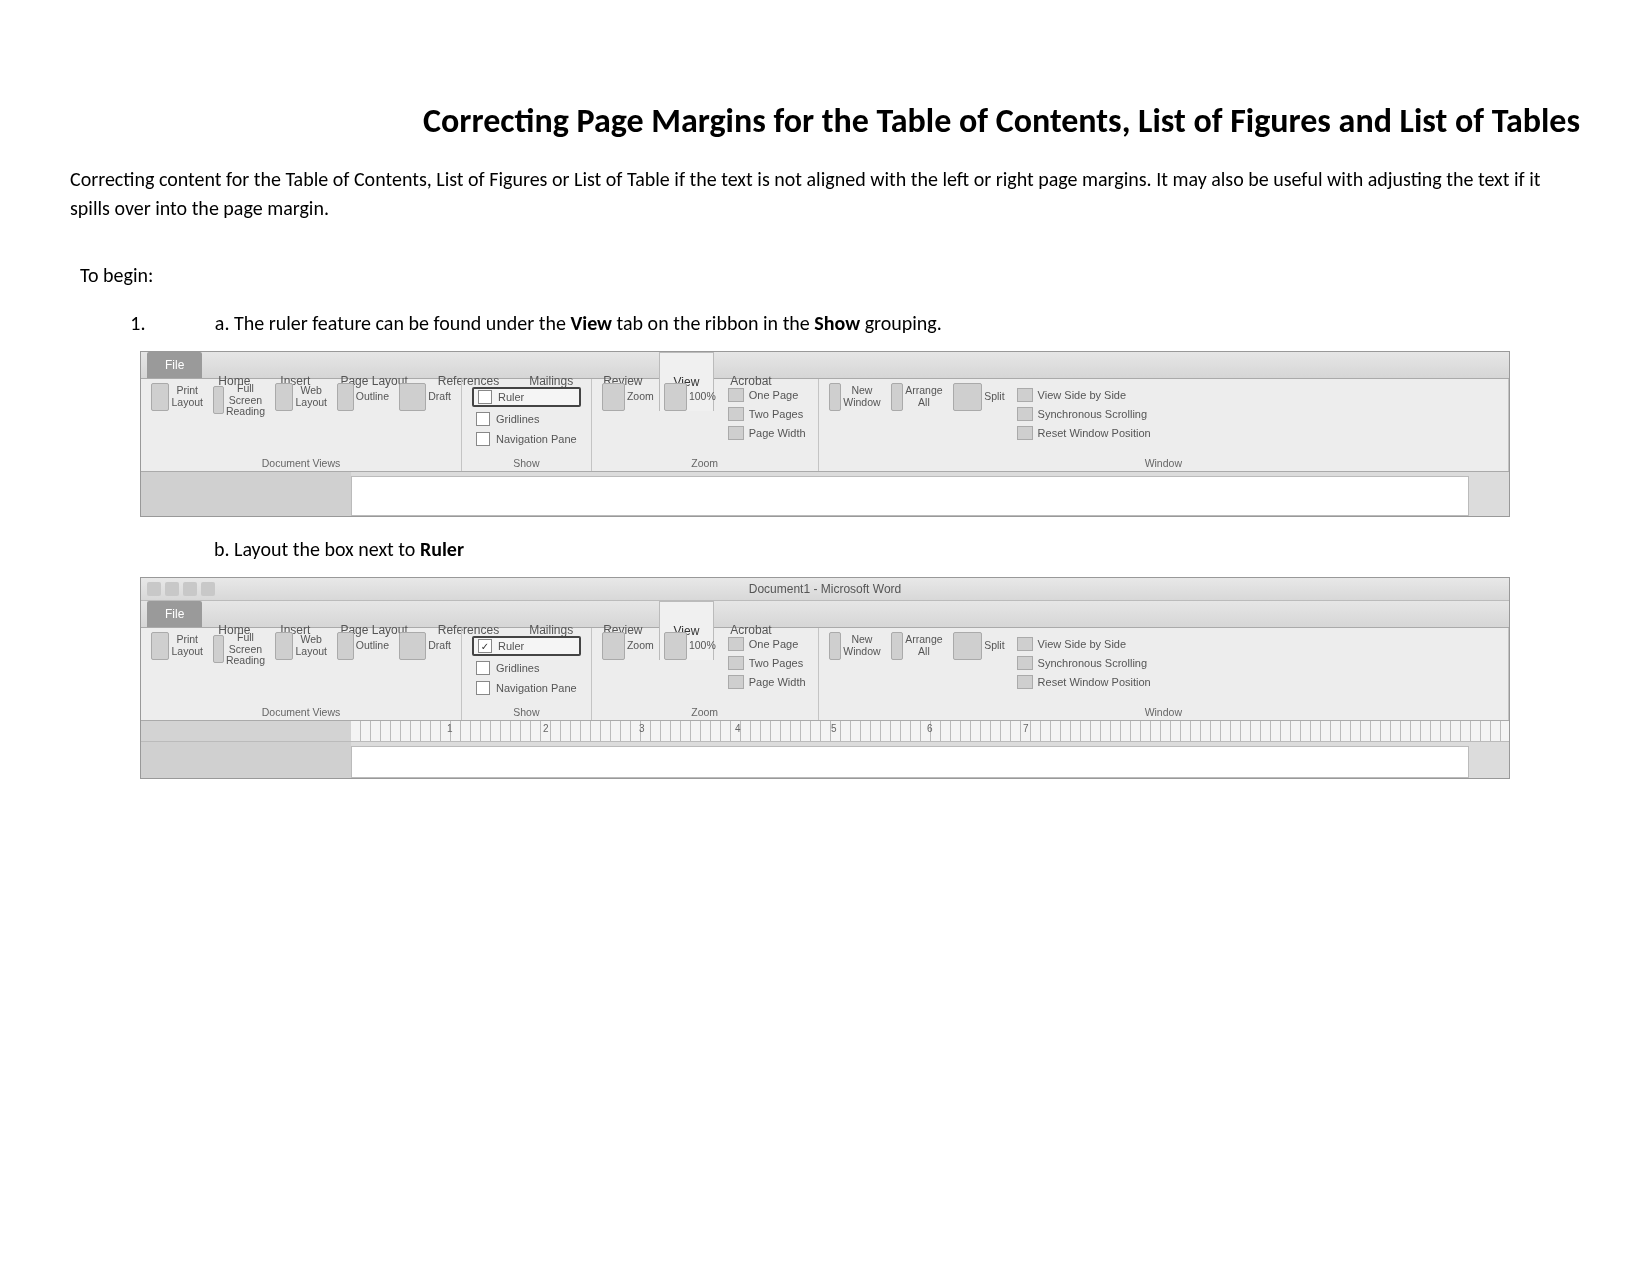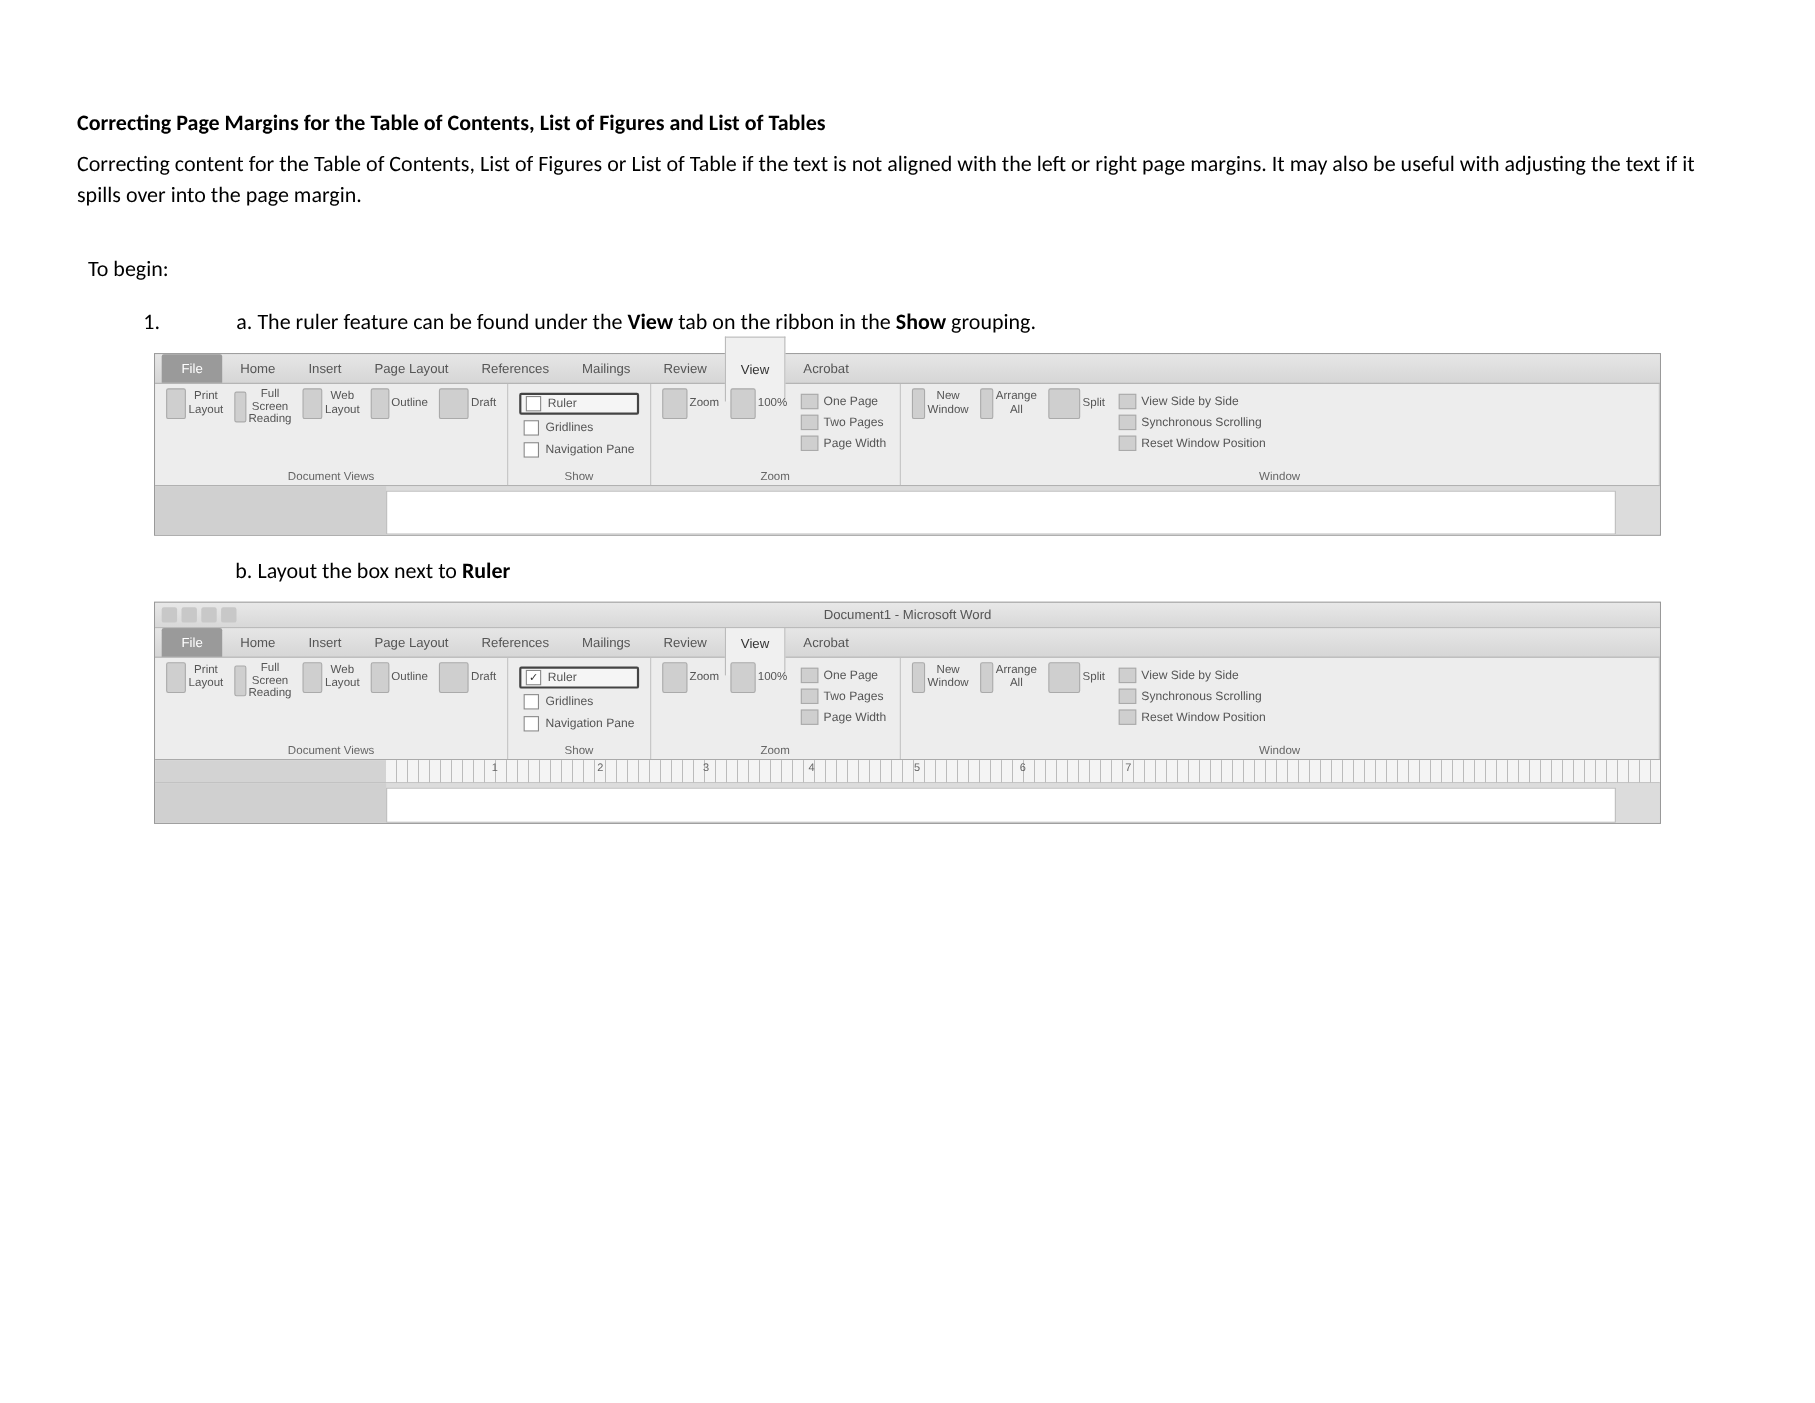--- a/index.html
+++ b/index.html
@@ -7,24 +7,24 @@
     padding: 0;
     background: #fff;
     font-family: Calibri, Arial, sans-serif;
     color: #000;
     width: 1650px;
   }
   .page {
     padding: 100px 70px 40px 70px;
   }
   .title {
-    text-align: left;
+    text-align: right;
     font-weight: bold;
-    font-size: 20px;
-    margin-bottom: 11px;
+    font-size: 34px;
+    margin-bottom: 24px;
   }
   .intro {
     font-size: 20px;
     line-height: 1.45;
     margin-bottom: 40px;
   }
   .tobegin {
     font-size: 20px;
     margin-left: 10px;
     margin-bottom: 24px;
@@ -43,21 +43,20 @@
     border: 1px solid #999;
     background: #d9d9d9;
     font-family: "Segoe UI", Tahoma, sans-serif;
     font-size: 12px;
     color: #444;
     user-select: none;
   }
   
   .tabs {
     display: flex;
-    align-items: center;
     height: 26px;
     background: linear-gradient(#e6e6e6, #d6d6d6);
     border-bottom: 1px solid #aaa;
     gap: 2px;
     padding-left: 6px;
   }
   .file-tab {
     background: #9a9a9a;
     color: #fff;
     padding: 4px 18px;

